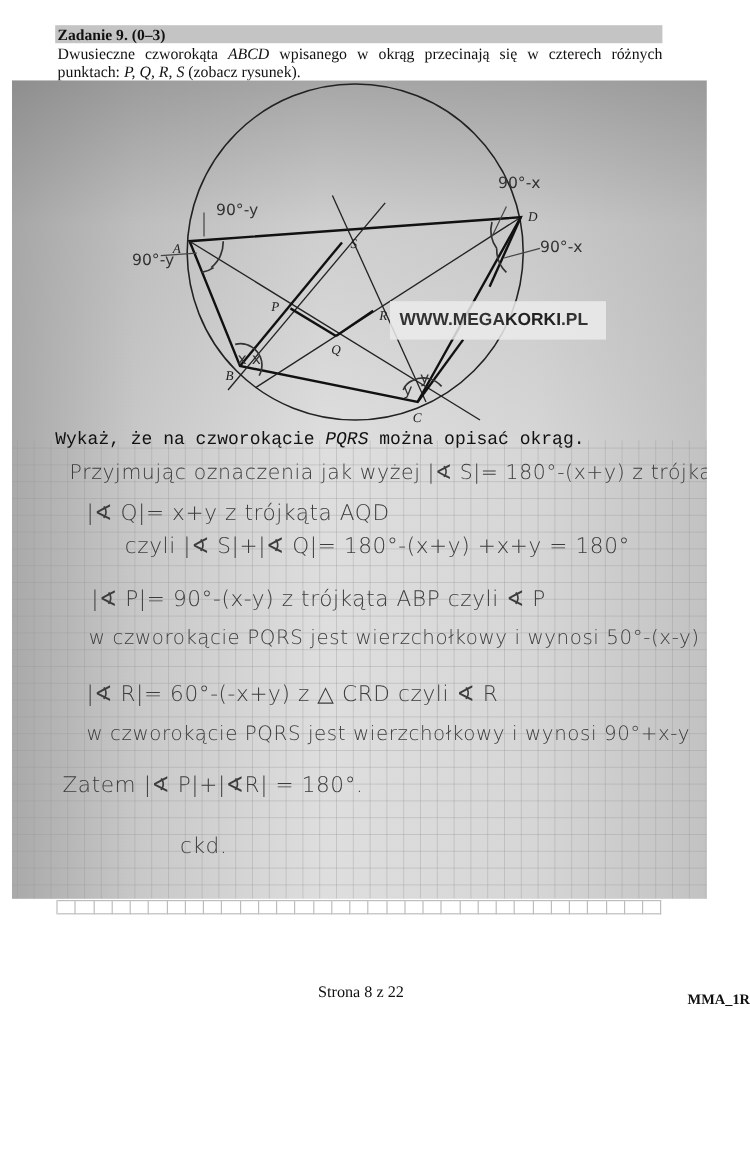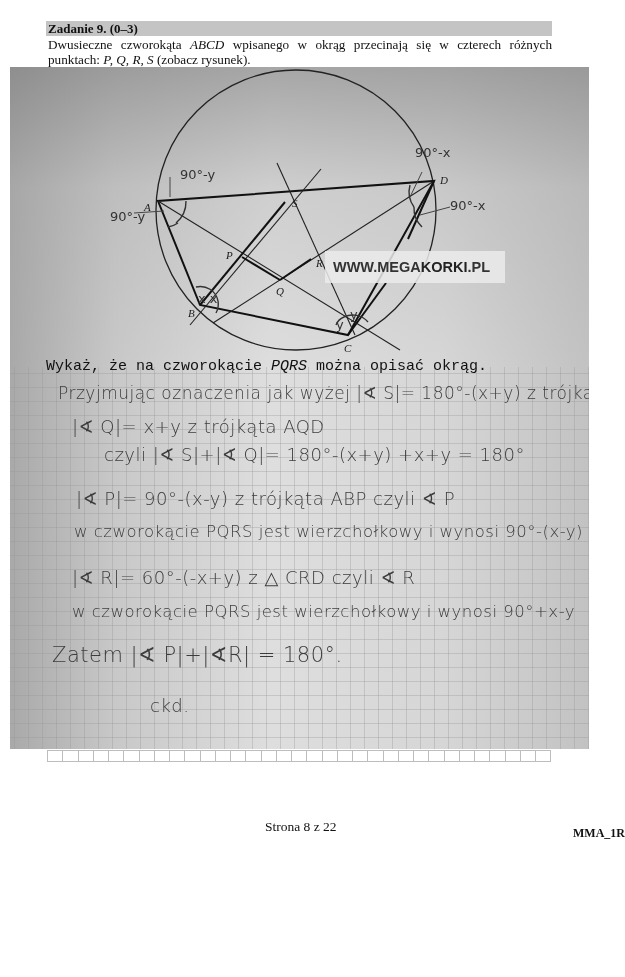--- a/index.html
+++ b/index.html
@@ -92,24 +92,24 @@
   </svg>
 
   <div class="watermark"><span>WWW.MEGA</span><span class="kk">KORKI</span><span>.PL</span></div>
 
   <div class="prompt"><span>Wykaż, że na czworokącie </span><i>PQRS</i><span> można opisać okrąg.</span></div>
 
   <div class="hw" style="left:48px; top:316px; font-size:17px;">Przyjmując oznaczenia jak wyżej |∢ S|= 180°-(x+y)  z trójkąta BCS</div>
   <div class="hw" style="left:62px; top:349px; font-size:18px;">|∢ Q|= x+y   z trójkąta AQD</div>
   <div class="hw" style="left:70px; top:377px; font-size:18px;margin-left:24px;">czyli |∢ S|+|∢ Q|= 180°-(x+y) +x+y = 180°</div>
   <div class="hw" style="left:66px; top:421px; font-size:18px;">|∢ P|= 90°-(x-y)  z trójkąta ABP   czyli ∢ P</div>
-  <div class="hw" style="left:64px; top:455px; font-size:16.5px;">w czworokącie PQRS jest wierzchołkowy i wynosi  90°-(x-y)</div>
+  <div class="hw" style="left:64px; top:455px; font-size:16.5px;">w czworokącie PQRS jest wierzchołkowy i wynosi  50°-(x-y)</div>
   <div class="hw" style="left:62px; top:500px; font-size:18px;">|∢ R|= 60°-(-x+y)  z △ CRD   czyli ∢ R</div>
   <div class="hw" style="left:62px; top:535px; font-size:16.5px;">w czworokącie PQRS jest wierzchołkowy i wynosi 90°+x-y</div>
-  <div class="hw" style="left:42px; top:576px; font-size:21px;">Zatem |∢ P|+|∢R| = 180°.</div>
+  <div class="hw" style="left:42px; top:576px; font-size:18px;">Zatem |∢ P|+|∢R| = 180°.</div>
   <div class="hw" style="left:140px; top:628px; font-size:18px;">ckd.</div>
 </div>
 
 <div class="strip">
   <div class="cell"></div>
     <div class="cell"></div>
     <div class="cell"></div>
     <div class="cell"></div>
     <div class="cell"></div>
   <div class="cell"></div>

